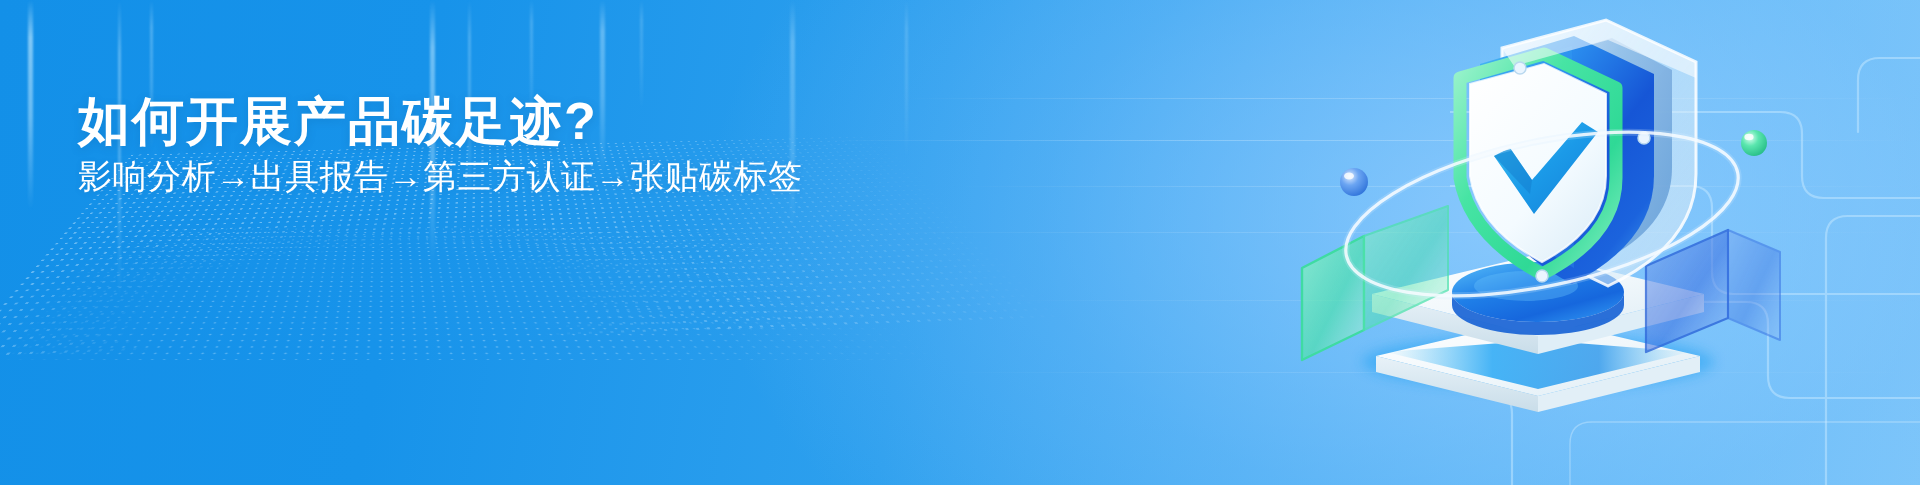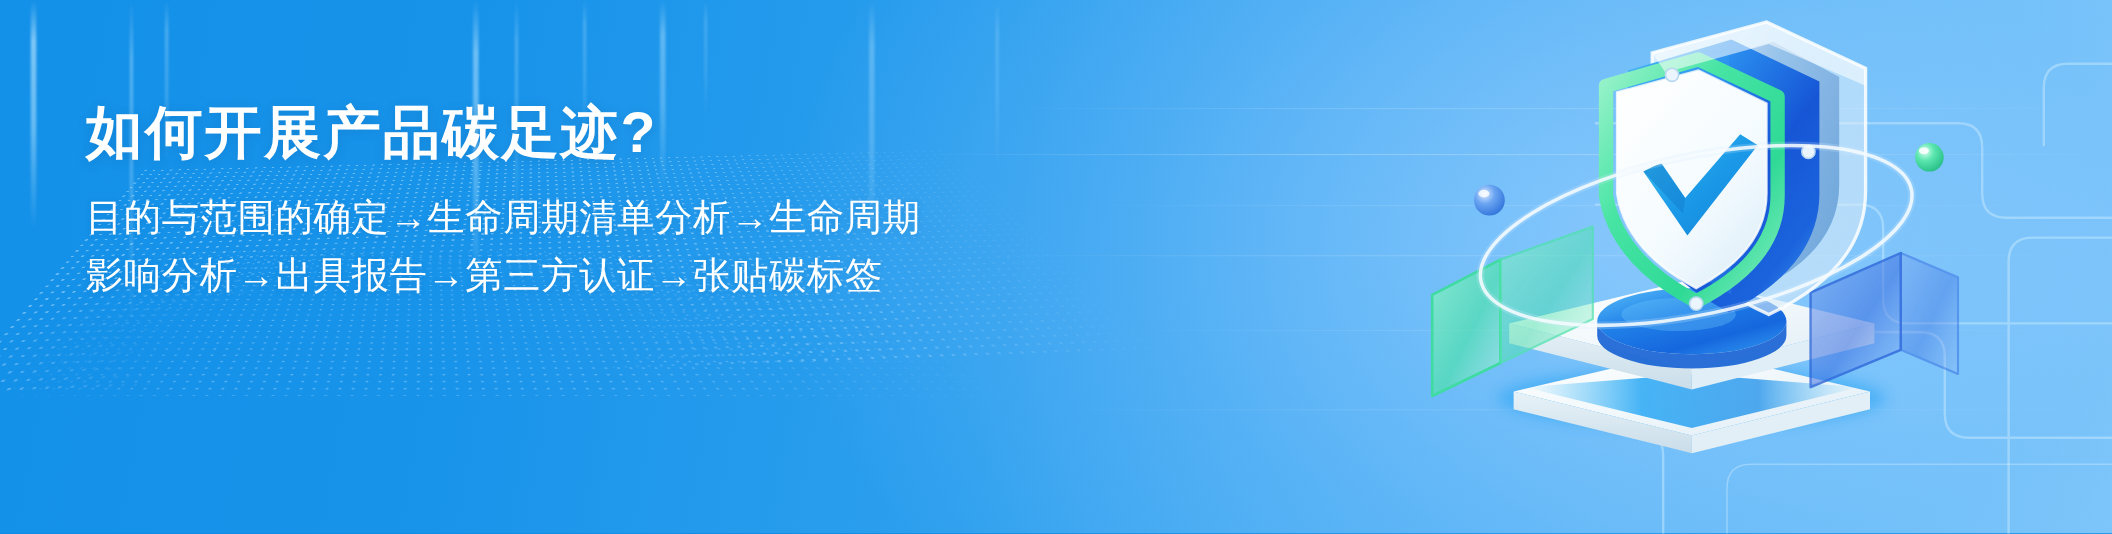--- a/index.html
+++ b/index.html
@@ -328,17 +328,16 @@
       </g>
       <g>
         <circle cx="474" cy="143" r="13" fill="url(#gSphereGreen)"></circle>
         <ellipse cx="469" cy="137" rx="4.6" ry="3.2" fill="#ffffff" opacity="0.85"></ellipse>
       </g>
     </svg>
   </div>
 
   <div class="content">
     <h1 class="headline">如何开展产品碳足迹?</h1>
-    <div class="subline">目的与范围的确定→生命周期清单分析→生命周期</div>
     <div class="subline" style="margin-top:0;">影响分析→出具报告→第三方认证→张贴碳标签</div>
   </div>
 
 </div>
 
 </body></html>

